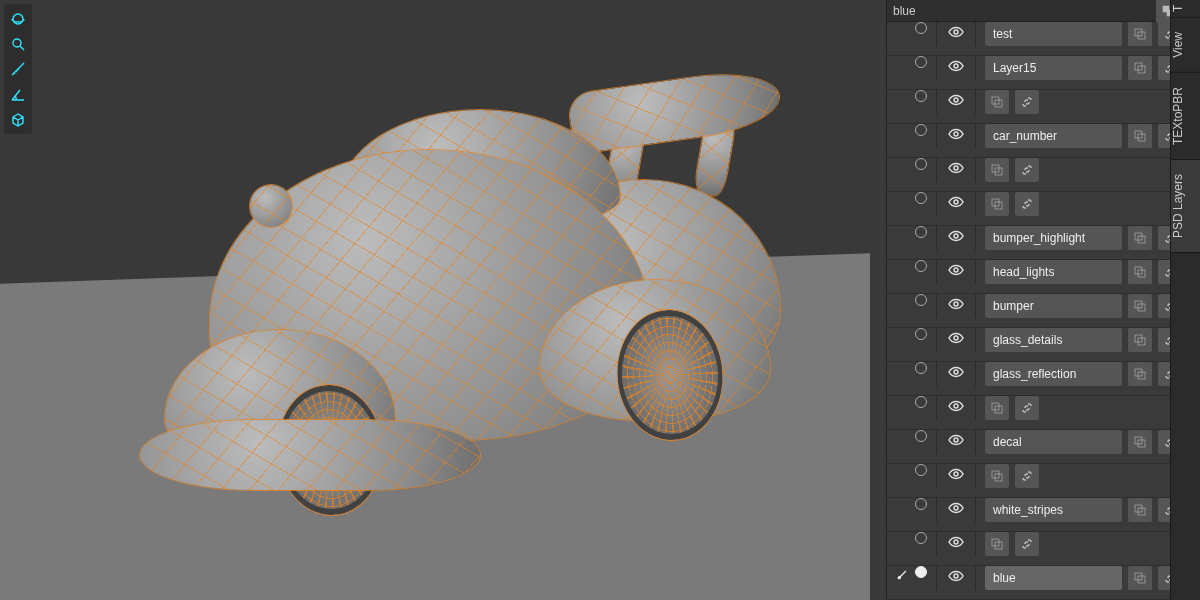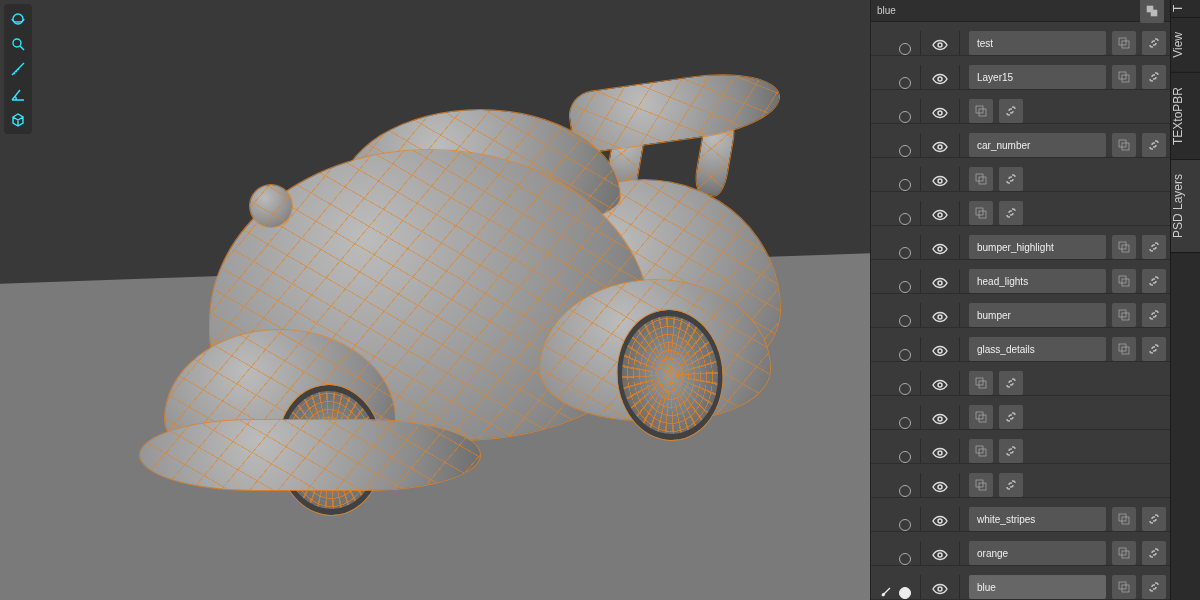--- a/index.html
+++ b/index.html
@@ -57,34 +57,34 @@
   }
   .tool {
     width: 24px; height: 24px; margin: 1px 0; border-radius: 3px;
     display: flex; align-items: center; justify-content: center;
     color: #2fe6ff; cursor: pointer;
   }
   .tool svg { width: 16px; height: 16px; stroke: #2fe6ff; fill: none; stroke-width: 1.4; }
 
   
   .panel {
-    position: absolute; right: 30px; top: 0; width: 300px; height: 600px;
-    background: #3a3a3a; font-size: 10px;
+    position: absolute; right: 14px; top: 0; width: 300px; height: 600px;
+    background: #3a3a3a; font-size: 12px;
     border-left: 1px solid #222;
   }
   .panel-header {
     height: 22px; background: #2f2f2f; display: flex; align-items: center;
     padding: 0 6px; border-bottom: 1px solid #222; gap: 4px;
   }
   .panel-header .title { flex: 1; color: #ccc; }
   .layer-list {
     position: absolute; top: 22px; bottom: 0; left: 0; right: 0; overflow: hidden;
   }
   .layer {
-    height: 34px; display: flex; align-items: flex-end; gap: 6px;
+    height: 34px; display: flex; align-items: flex-start; gap: 6px;
     padding: 0 4px 0 6px; border-bottom: 1px solid #2d2d2d;
   }
   .layer.active .name-box { background: #666; }
   .ring {
     width: 12px; height: 12px; border: 1.5px solid #aaa; border-radius: 50%;
     cursor: pointer;
   }
   .ring.filled { background: #eee; border-color: #eee; }
   .sep {
     width: 1px; height: 24px; background: #2b2b2b; margin: 0 3px;
@@ -462,72 +462,74 @@
     </span>
     <span class="ring"></span>
     <span class="sep"></span>
     <span class="vis">
       <svg viewBox="0 0 16 16">
             <path d="M1 8s2.5-4.5 7-4.5S15 8 15 8s-2.5 4.5-7 4.5S1 8 1 8z"></path>
             <circle cx="8" cy="8" r="2"></circle>
           </svg>
     </span>
     <span class="sep"></span>
-    <span class="iconbtn">
-      <svg viewBox="0 0 14 14">
-            <rect x="2" y="2" width="7" height="7" fill="none" stroke="#bbb"></rect>
-            <rect x="5" y="5" width="7" height="7" fill="none" stroke="#bbb"></rect>
-          </svg>
-    </span>
-    <span class="iconbtn">
-      <svg viewBox="0 0 14 14">
-            <path d="M5 7a2 2 0 0 1 2-2h1M9 7a2 2 0 0 1-2 2H6" fill="none" stroke="#bbb" stroke-width="1.4"></path>
-            <path d="M3 9a2 2 0 0 0 2 2h1M11 5a2 2 0 0 0-2-2H8" fill="none" stroke="#bbb" stroke-width="1.4"></path>
-          </svg>
-    </span>
-  </div>
-      <div class="layer">
-    <span class="lead">
-      
-    </span>
-    <span class="ring"></span>
-    <span class="sep"></span>
-    <span class="vis">
-      <svg viewBox="0 0 16 16">
-            <path d="M1 8s2.5-4.5 7-4.5S15 8 15 8s-2.5 4.5-7 4.5S1 8 1 8z"></path>
-            <circle cx="8" cy="8" r="2"></circle>
-          </svg>
-    </span>
-    <span class="sep"></span>
-    <span class="iconbtn">
-      <svg viewBox="0 0 14 14">
-            <rect x="2" y="2" width="7" height="7" fill="none" stroke="#bbb"></rect>
-            <rect x="5" y="5" width="7" height="7" fill="none" stroke="#bbb"></rect>
-          </svg>
-    </span>
-    <span class="iconbtn">
-      <svg viewBox="0 0 14 14">
-            <path d="M5 7a2 2 0 0 1 2-2h1M9 7a2 2 0 0 1-2 2H6" fill="none" stroke="#bbb" stroke-width="1.4"></path>
-            <path d="M3 9a2 2 0 0 0 2 2h1M11 5a2 2 0 0 0-2-2H8" fill="none" stroke="#bbb" stroke-width="1.4"></path>
-          </svg>
-    </span>
-  </div>
-      <div class="layer">
-    <span class="lead">
-      
-    </span>
-    <span class="ring"></span>
-    <span class="sep"></span>
-    <span class="vis">
-      <svg viewBox="0 0 16 16">
-            <path d="M1 8s2.5-4.5 7-4.5S15 8 15 8s-2.5 4.5-7 4.5S1 8 1 8z"></path>
-            <circle cx="8" cy="8" r="2"></circle>
-          </svg>
-    </span>
-    <span class="sep"></span>
+    <span class="name-box">glass_reflection</span>
+    <span class="iconbtn">
+      <svg viewBox="0 0 14 14">
+            <rect x="2" y="2" width="7" height="7" fill="none" stroke="#bbb"></rect>
+            <rect x="5" y="5" width="7" height="7" fill="none" stroke="#bbb"></rect>
+          </svg>
+    </span>
+    <span class="iconbtn">
+      <svg viewBox="0 0 14 14">
+            <path d="M5 7a2 2 0 0 1 2-2h1M9 7a2 2 0 0 1-2 2H6" fill="none" stroke="#bbb" stroke-width="1.4"></path>
+            <path d="M3 9a2 2 0 0 0 2 2h1M11 5a2 2 0 0 0-2-2H8" fill="none" stroke="#bbb" stroke-width="1.4"></path>
+          </svg>
+    </span>
+  </div>
+      <div class="layer">
+    <span class="lead">
+      
+    </span>
+    <span class="ring"></span>
+    <span class="sep"></span>
+    <span class="vis">
+      <svg viewBox="0 0 16 16">
+            <path d="M1 8s2.5-4.5 7-4.5S15 8 15 8s-2.5 4.5-7 4.5S1 8 1 8z"></path>
+            <circle cx="8" cy="8" r="2"></circle>
+          </svg>
+    </span>
+    <span class="sep"></span>
+    <span class="iconbtn">
+      <svg viewBox="0 0 14 14">
+            <rect x="2" y="2" width="7" height="7" fill="none" stroke="#bbb"></rect>
+            <rect x="5" y="5" width="7" height="7" fill="none" stroke="#bbb"></rect>
+          </svg>
+    </span>
+    <span class="iconbtn">
+      <svg viewBox="0 0 14 14">
+            <path d="M5 7a2 2 0 0 1 2-2h1M9 7a2 2 0 0 1-2 2H6" fill="none" stroke="#bbb" stroke-width="1.4"></path>
+            <path d="M3 9a2 2 0 0 0 2 2h1M11 5a2 2 0 0 0-2-2H8" fill="none" stroke="#bbb" stroke-width="1.4"></path>
+          </svg>
+    </span>
+  </div>
+      <div class="layer">
+    <span class="lead">
+      
+    </span>
+    <span class="ring"></span>
+    <span class="sep"></span>
+    <span class="vis">
+      <svg viewBox="0 0 16 16">
+            <path d="M1 8s2.5-4.5 7-4.5S15 8 15 8s-2.5 4.5-7 4.5S1 8 1 8z"></path>
+            <circle cx="8" cy="8" r="2"></circle>
+          </svg>
+    </span>
+    <span class="sep"></span>
+    <span class="name-box">decal</span>
     <span class="iconbtn">
       <svg viewBox="0 0 14 14">
             <rect x="2" y="2" width="7" height="7" fill="none" stroke="#bbb"></rect>
             <rect x="5" y="5" width="7" height="7" fill="none" stroke="#bbb"></rect>
           </svg>
     </span>
     <span class="iconbtn">
       <svg viewBox="0 0 14 14">
             <path d="M5 7a2 2 0 0 1 2-2h1M9 7a2 2 0 0 1-2 2H6" fill="none" stroke="#bbb" stroke-width="1.4"></path>
             <path d="M3 9a2 2 0 0 0 2 2h1M11 5a2 2 0 0 0-2-2H8" fill="none" stroke="#bbb" stroke-width="1.4"></path>
@@ -593,21 +595,20 @@
     </span>
     <span class="ring"></span>
     <span class="sep"></span>
     <span class="vis">
       <svg viewBox="0 0 16 16">
             <path d="M1 8s2.5-4.5 7-4.5S15 8 15 8s-2.5 4.5-7 4.5S1 8 1 8z"></path>
             <circle cx="8" cy="8" r="2"></circle>
           </svg>
     </span>
     <span class="sep"></span>
-    <span class="name-box">orange</span>
     <span class="iconbtn">
       <svg viewBox="0 0 14 14">
             <rect x="2" y="2" width="7" height="7" fill="none" stroke="#bbb"></rect>
             <rect x="5" y="5" width="7" height="7" fill="none" stroke="#bbb"></rect>
           </svg>
     </span>
     <span class="iconbtn">
       <svg viewBox="0 0 14 14">
             <path d="M5 7a2 2 0 0 1 2-2h1M9 7a2 2 0 0 1-2 2H6" fill="none" stroke="#bbb" stroke-width="1.4"></path>
             <path d="M3 9a2 2 0 0 0 2 2h1M11 5a2 2 0 0 0-2-2H8" fill="none" stroke="#bbb" stroke-width="1.4"></path>

